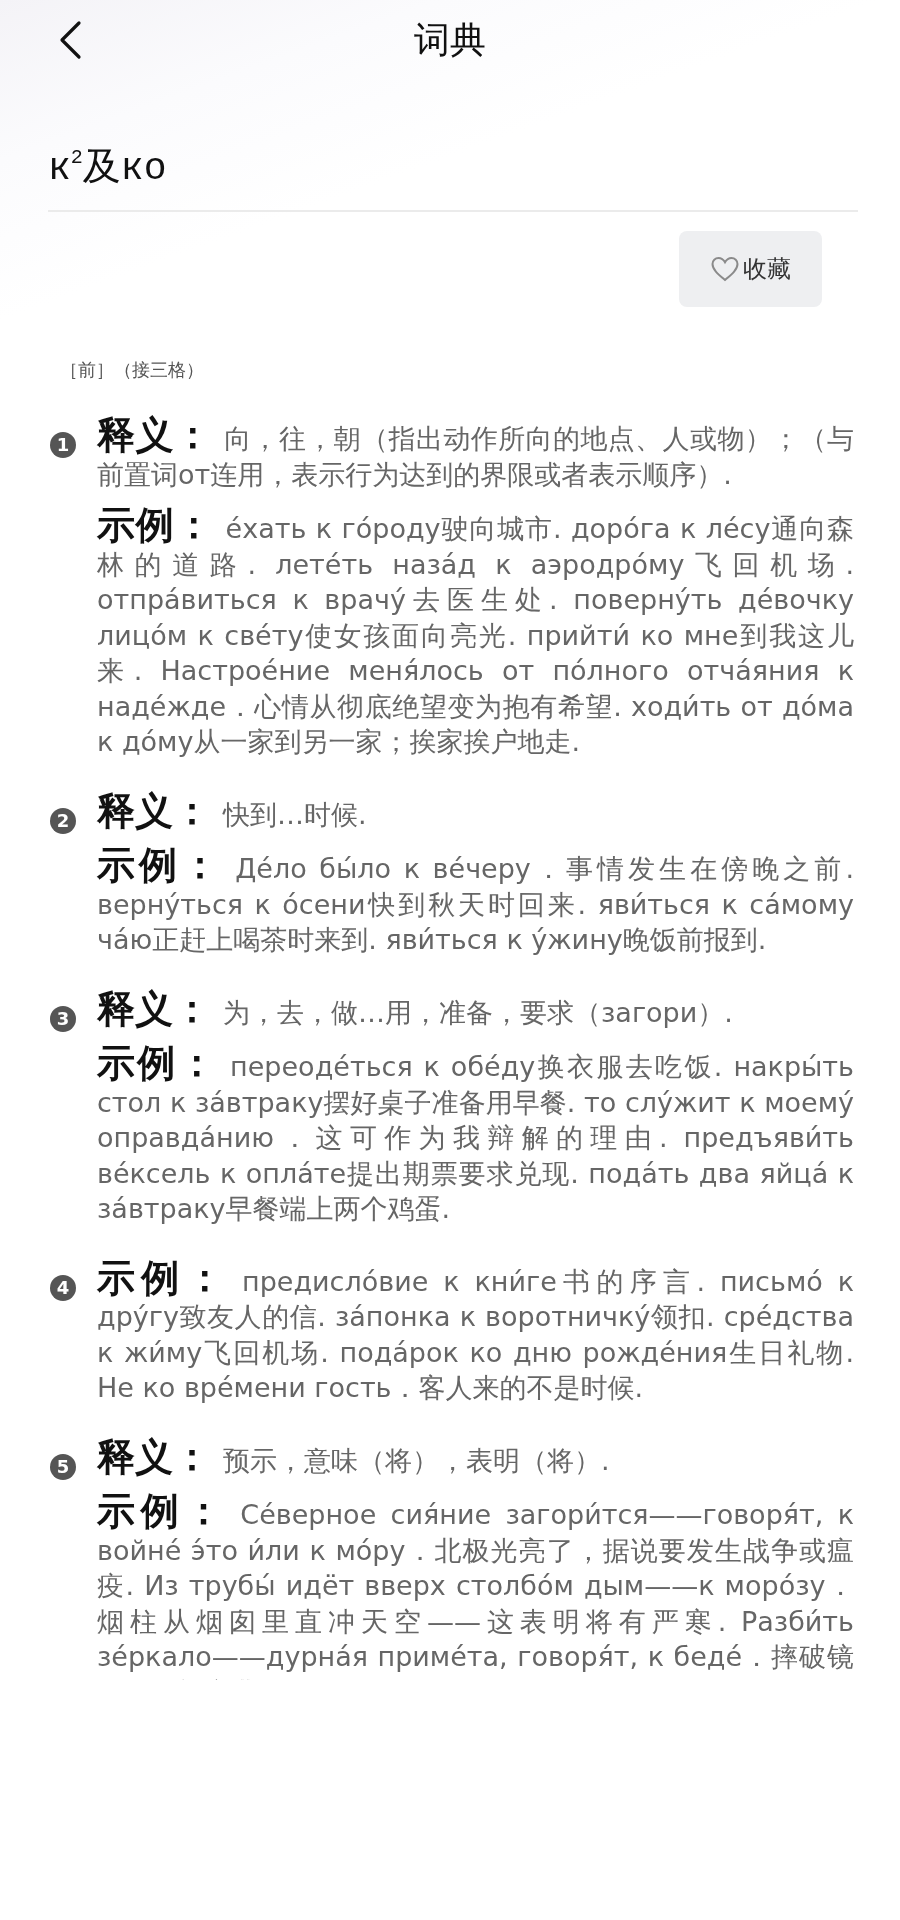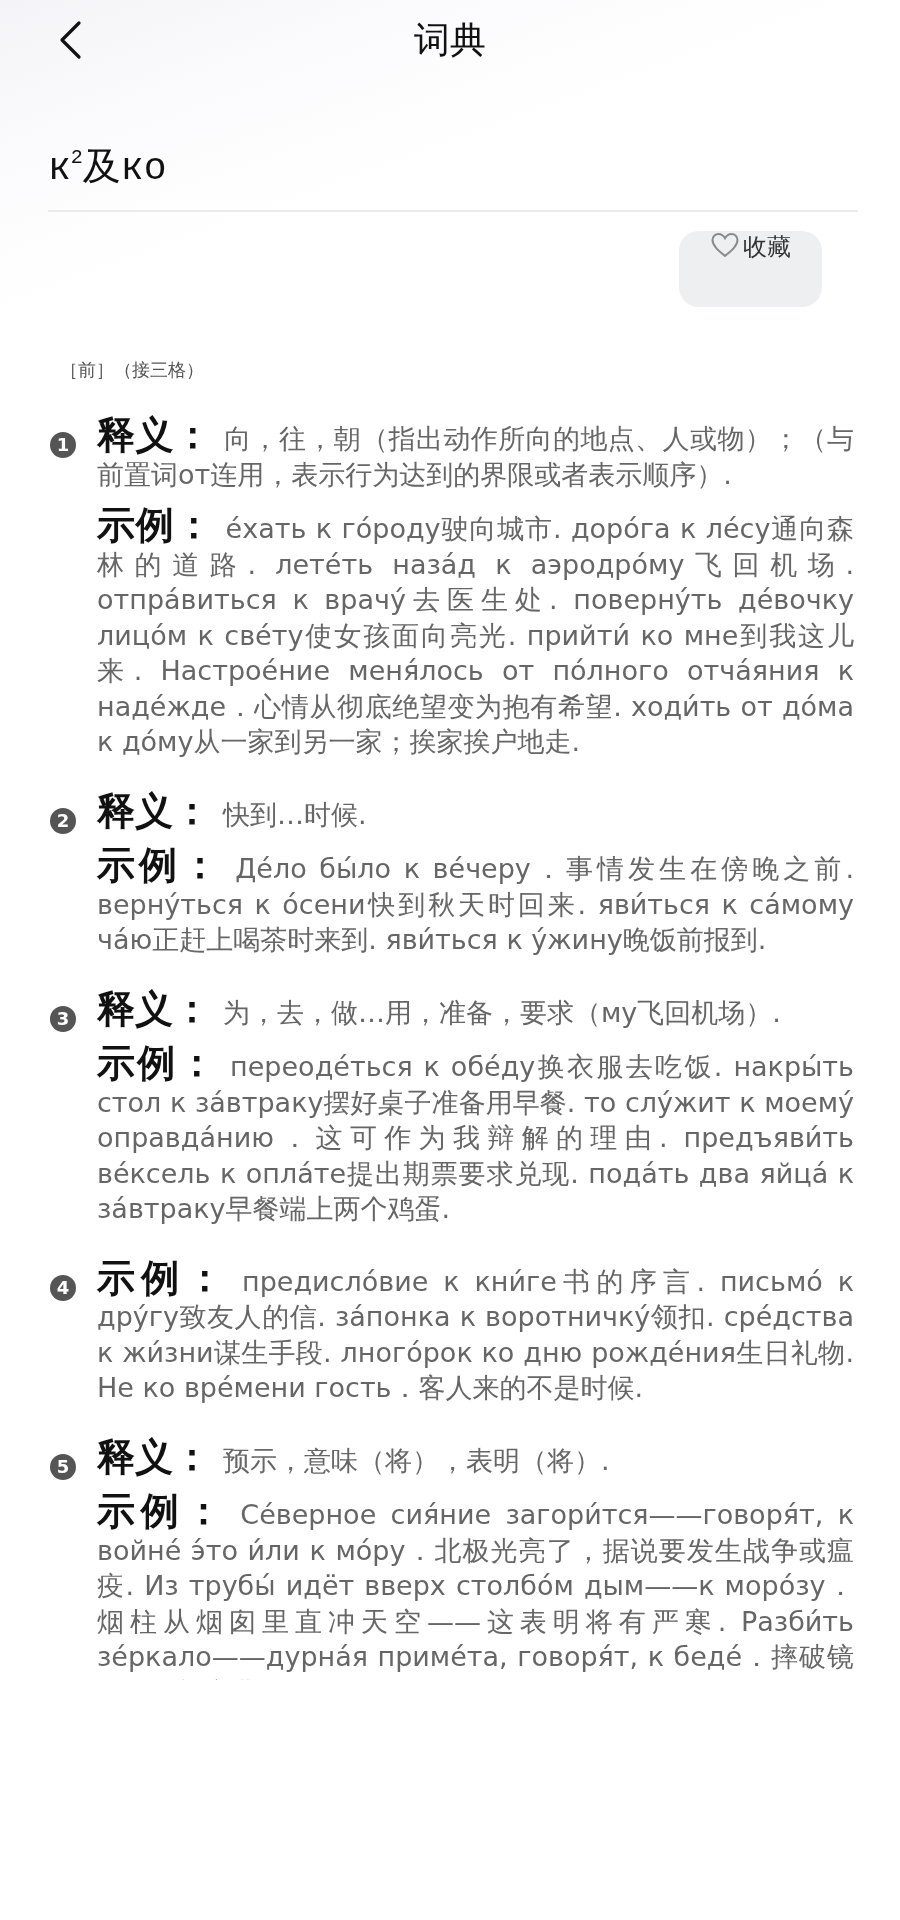--- a/index.html
+++ b/index.html
@@ -15,21 +15,21 @@
   .back-btn { position: absolute; left: 52px; top: 18px; width: 40px; height: 44px; cursor: pointer; }
   .back-btn svg { width: 40px; height: 44px; }
   .title { position: absolute; left: 0; right: 0; top: 18px; text-align: center;
     font-size: 36px; color: #111; line-height: 44px; }
 
   .word { position: absolute; left: 48px; top: 134px; font-size: 38px; color: #111; line-height: 48px; font-family: Liberation Mono, monospace; }
   .word sup { font-size: 20px; vertical-align: 16px; }
   .divider { position: absolute; left: 48px; top: 210px; width: 810px; height: 2px; background: #ebebeb; }
 
   .fav-btn { position: absolute; left: 679px; top: 231px; width: 143px; height: 76px;
-    background: #eeeff1; border-radius: 20px; display: flex; align-items: flex-start; justify-content: center;
+    background: #eeeff1; border-radius: 8px; display: flex; align-items: center; justify-content: center;
     cursor: pointer; }
   .fav-btn svg { width: 30px; height: 28px; margin-right: 3px; }
   .fav-label { font-size: 24px; color: #333; }
 
   .pos { position: absolute; left: 60px; top: 352px; font-size: 18px; color: #555; line-height: 36px; }
 
   .senses { position: absolute; left: 0; top: 418px; width: 900px; }
   .sense { position: relative; padding-left: 97px; padding-right: 46px; margin-bottom: 34px; }
   .num { position: absolute; left: 50px; top: 14px; width: 26px; height: 26px; border-radius: 50%;
     background: #555; color: #fff; font-size: 18px; font-weight: bold; line-height: 26px; text-align: center; }
@@ -74,27 +74,27 @@
     </div>
 
     <div class="sense">
       <div class="num">2</div>
       <div class="row"><span class="lbl">释义：</span><span>快到…时候.</span></div>
       <div class="row"><span class="lbl">示例：</span><span>Де́ло бы́ло к ве́черу．事情发生在傍晚之前. верну́ться к о́сени快到秋天时回来. яви́ться к са́мому ча́ю正赶上喝茶时来到. яви́ться к у́жину晚饭前报到.</span></div>
     </div>
 
     <div class="sense">
       <div class="num">3</div>
-      <div class="row"><span class="lbl">释义：</span><span>为，去，做…用，准备，要求（му飞回机场）.</span></div>
+      <div class="row"><span class="lbl">释义：</span><span>为，去，做…用，准备，要求（загори）.</span></div>
       <div class="row"><span class="lbl">示例：</span><span>переоде́ться к обе́ду换衣服去吃饭. накры́ть стол к за́втраку摆好桌子准备用早餐. то слу́жит к моему́ оправда́нию．这可作为我辩解的理由. предъяви́ть ве́ксель к опла́те提出期票要求兑现. пода́ть два яйца́ к за́втраку早餐端上两个鸡蛋.</span></div>
     </div>
 
     <div class="sense">
       <div class="num">4</div>
-      <div class="row"><span class="lbl">示例：</span><span>предисло́вие к кни́ге书的序言. письмо́ к дру́гу致友人的信. за́понка к воротничку́领扣. сре́дства к жи́зни谋生手段. лного́рок ко дню рожде́ния生日礼物. Не ко вре́мени гость．客人来的不是时候.</span></div>
+      <div class="row"><span class="lbl">示例：</span><span>предисло́вие к кни́ге书的序言. письмо́ к дру́гу致友人的信. за́понка к воротничку́领扣. сре́дства к жи́му飞回机场. пода́рок ко дню рожде́ния生日礼物. Не ко вре́мени гость．客人来的不是时候.</span></div>
     </div>
 
     <div class="sense">
       <div class="num">5</div>
       <div class="row"><span class="lbl">释义：</span><span>预示，意味（将），表明（将）.</span></div>
       <div class="row"><span class="lbl">示例：</span><span>Се́верное сия́ние загори́тся——говоря́т, к войне́ э́то и́ли к мо́ру．北极光亮了，据说要发生战争或瘟疫. Из трубы́ идёт вверх столбо́м дым——к моро́зу．烟柱从烟囱里直冲天空——这表明将有严寒. Разби́ть зе́ркало——дурна́я приме́та, говоря́т, к беде́．摔破镜子是不祥之兆，据说要倒霉.</span></div>
     </div>
   </div>
 
   <div class="fade"></div>

